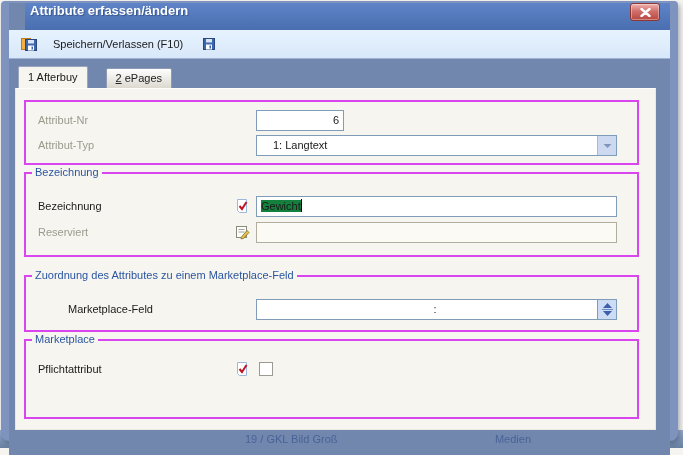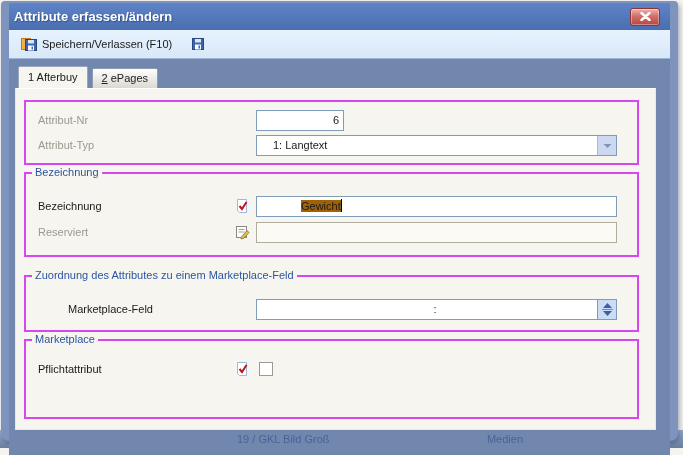--- a/index.html
+++ b/index.html
@@ -13,21 +13,21 @@
     color:#1a1a1a;
   }
 
   
   .behind-strip {
     position:absolute; left:0; top:430; top:430px; width:683px; height:18px;
     background:linear-gradient(#97abcd, #68809f);
     z-index:0;
   }
   .ghost-layer {
-    position:absolute; left:0; top:433px; width:554px; height:14px;
+    position:absolute; left:8px; top:433px; width:554px; height:14px;
     z-index:3; pointer-events:none;
     color:#1d3e7e; opacity:0.5;
   }
   .ghost-center { position:absolute; left:237px; top:0; white-space:nowrap; }
   .ghost-right  { position:absolute; right:31px; top:0; white-space:nowrap; }
 
   
   .dialog {
     position:absolute; left:1px; top:1px; width:677px; height:440px;
     background:#7287ae;
@@ -36,23 +36,24 @@
     border-bottom:8px solid #7e93bd;
     border-top:2px solid #7e93bd;
     border-radius:4px 4px 8px 8px;
     box-shadow:2px 3px 5px rgba(40,50,80,.35);
     z-index:1;
   }
 
   .titlebar {
     height:27px;
     background:linear-gradient(#5e83c7, #4a6fb0);
-    display:flex; align-items:center;
+    display:flex; 
     padding-left:5px; padding-right:4px;
     border-radius:2px 2px 0 0;
+    margin-left:16px;
   }
   .title-text {
     color:#fff; font-weight:bold; font-size:13px;
     text-shadow:1px 1px 1px rgba(20,40,80,.45);
     flex:1 1 auto;
   }
   .close-btn {
     width:30px; height:18px; margin-right:6px;
     border:1px solid #8e3732; border-radius:3px;
     background:linear-gradient(#efb3b0, #d06f6a 45%, #b84742);
@@ -62,21 +63,21 @@
   }
 
   .toolbar {
     height:29px;
     background:linear-gradient(#e7f2fd, #d8e8fa);
     border-bottom:1px solid #9fb4d4;
     display:flex; align-items:center;
     padding-left:8px; gap:6px;
   }
   .tool-btn {
-    display:flex; align-items:center; gap:5px;
+    display:flex; align-items:center; gap:16px;
     padding:2px 4px; border-radius:2px;
   }
   .icon16 { width:16px; height:16px; display:inline-block; }
 
   
   .tabarea {
     position:relative;
     height:451px;
     background:#7287ae;
     padding:7px 14px 0 6px;
@@ -90,21 +91,21 @@
   .tab.active {
     background:#f6f5ef;
     border:1px solid #9aa6bd; border-bottom:none;
     border-radius:2px 2px 0 0;
     position:relative; z-index:2;
   }
   .tab.inactive {
     background:linear-gradient(#fefefe, #dcd9d0);
     border:1px solid #8e9ab3; border-bottom:none;
     border-radius:2px 2px 0 0;
-    margin-left:4px; height:20px; margin-top:2px;
+    margin-left:18px; height:20px; margin-top:2px;
     padding-top:3px;
     color:#222;
   }
   .tab .accel { text-decoration:underline; }
 
   .panel {
     position:relative;
     height:342px;
     background:#f6f5ef;
     border:1px solid #e9e8e2;
@@ -149,21 +150,21 @@
   }
   .spin-btn {
     width:19px; height:19px;
     background:#ccdcf5;
     border-left:1px solid #7a99d4;
     display:flex; flex-direction:column; align-items:center; justify-content:center;
     gap:1px;
   }
   .spin-divider { width:11px; height:1px; background:#6d8cc4; }
 
-  .sel-text { background:#a16207;margin-left:40px; }
+  .sel-text { background:#15803d; }
   .caret {
     display:inline-block; width:0; height:13px;
     border-left:1px solid #000;
     vertical-align:-2px;
   }
 
   .mini-icon {
     position:absolute; left:208px; width:16px; height:16px;
   }
   .checkbox {

